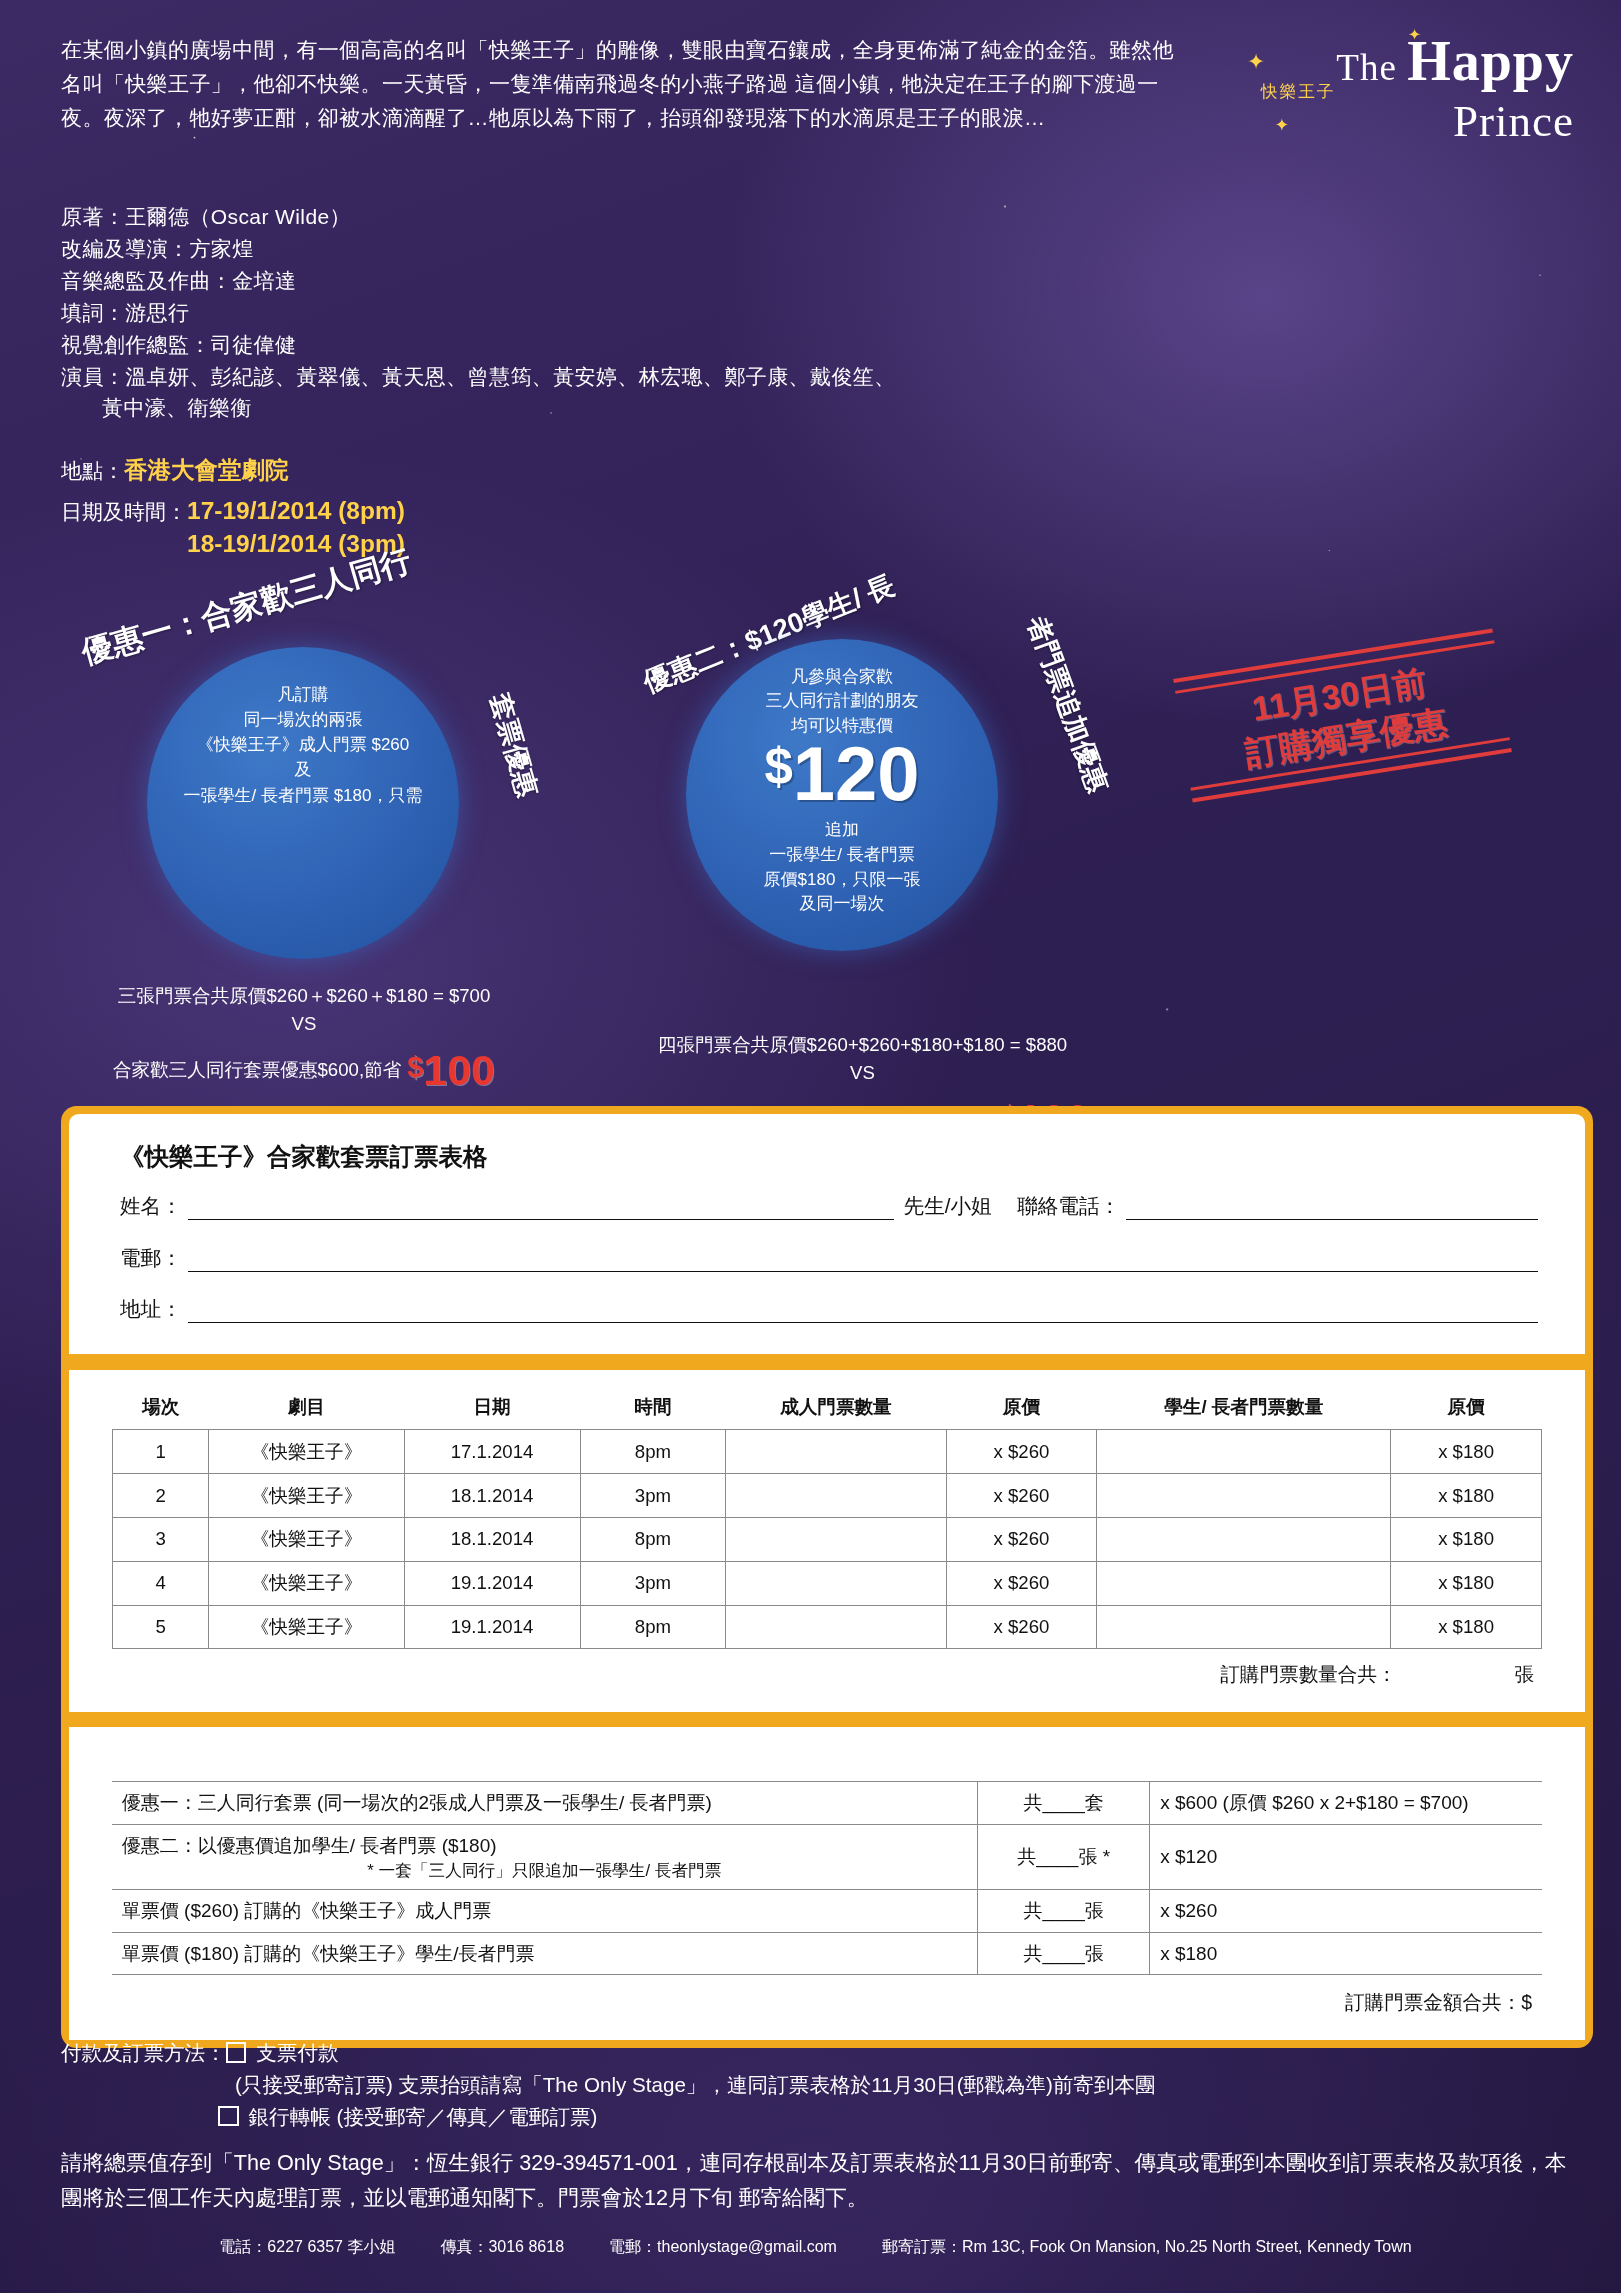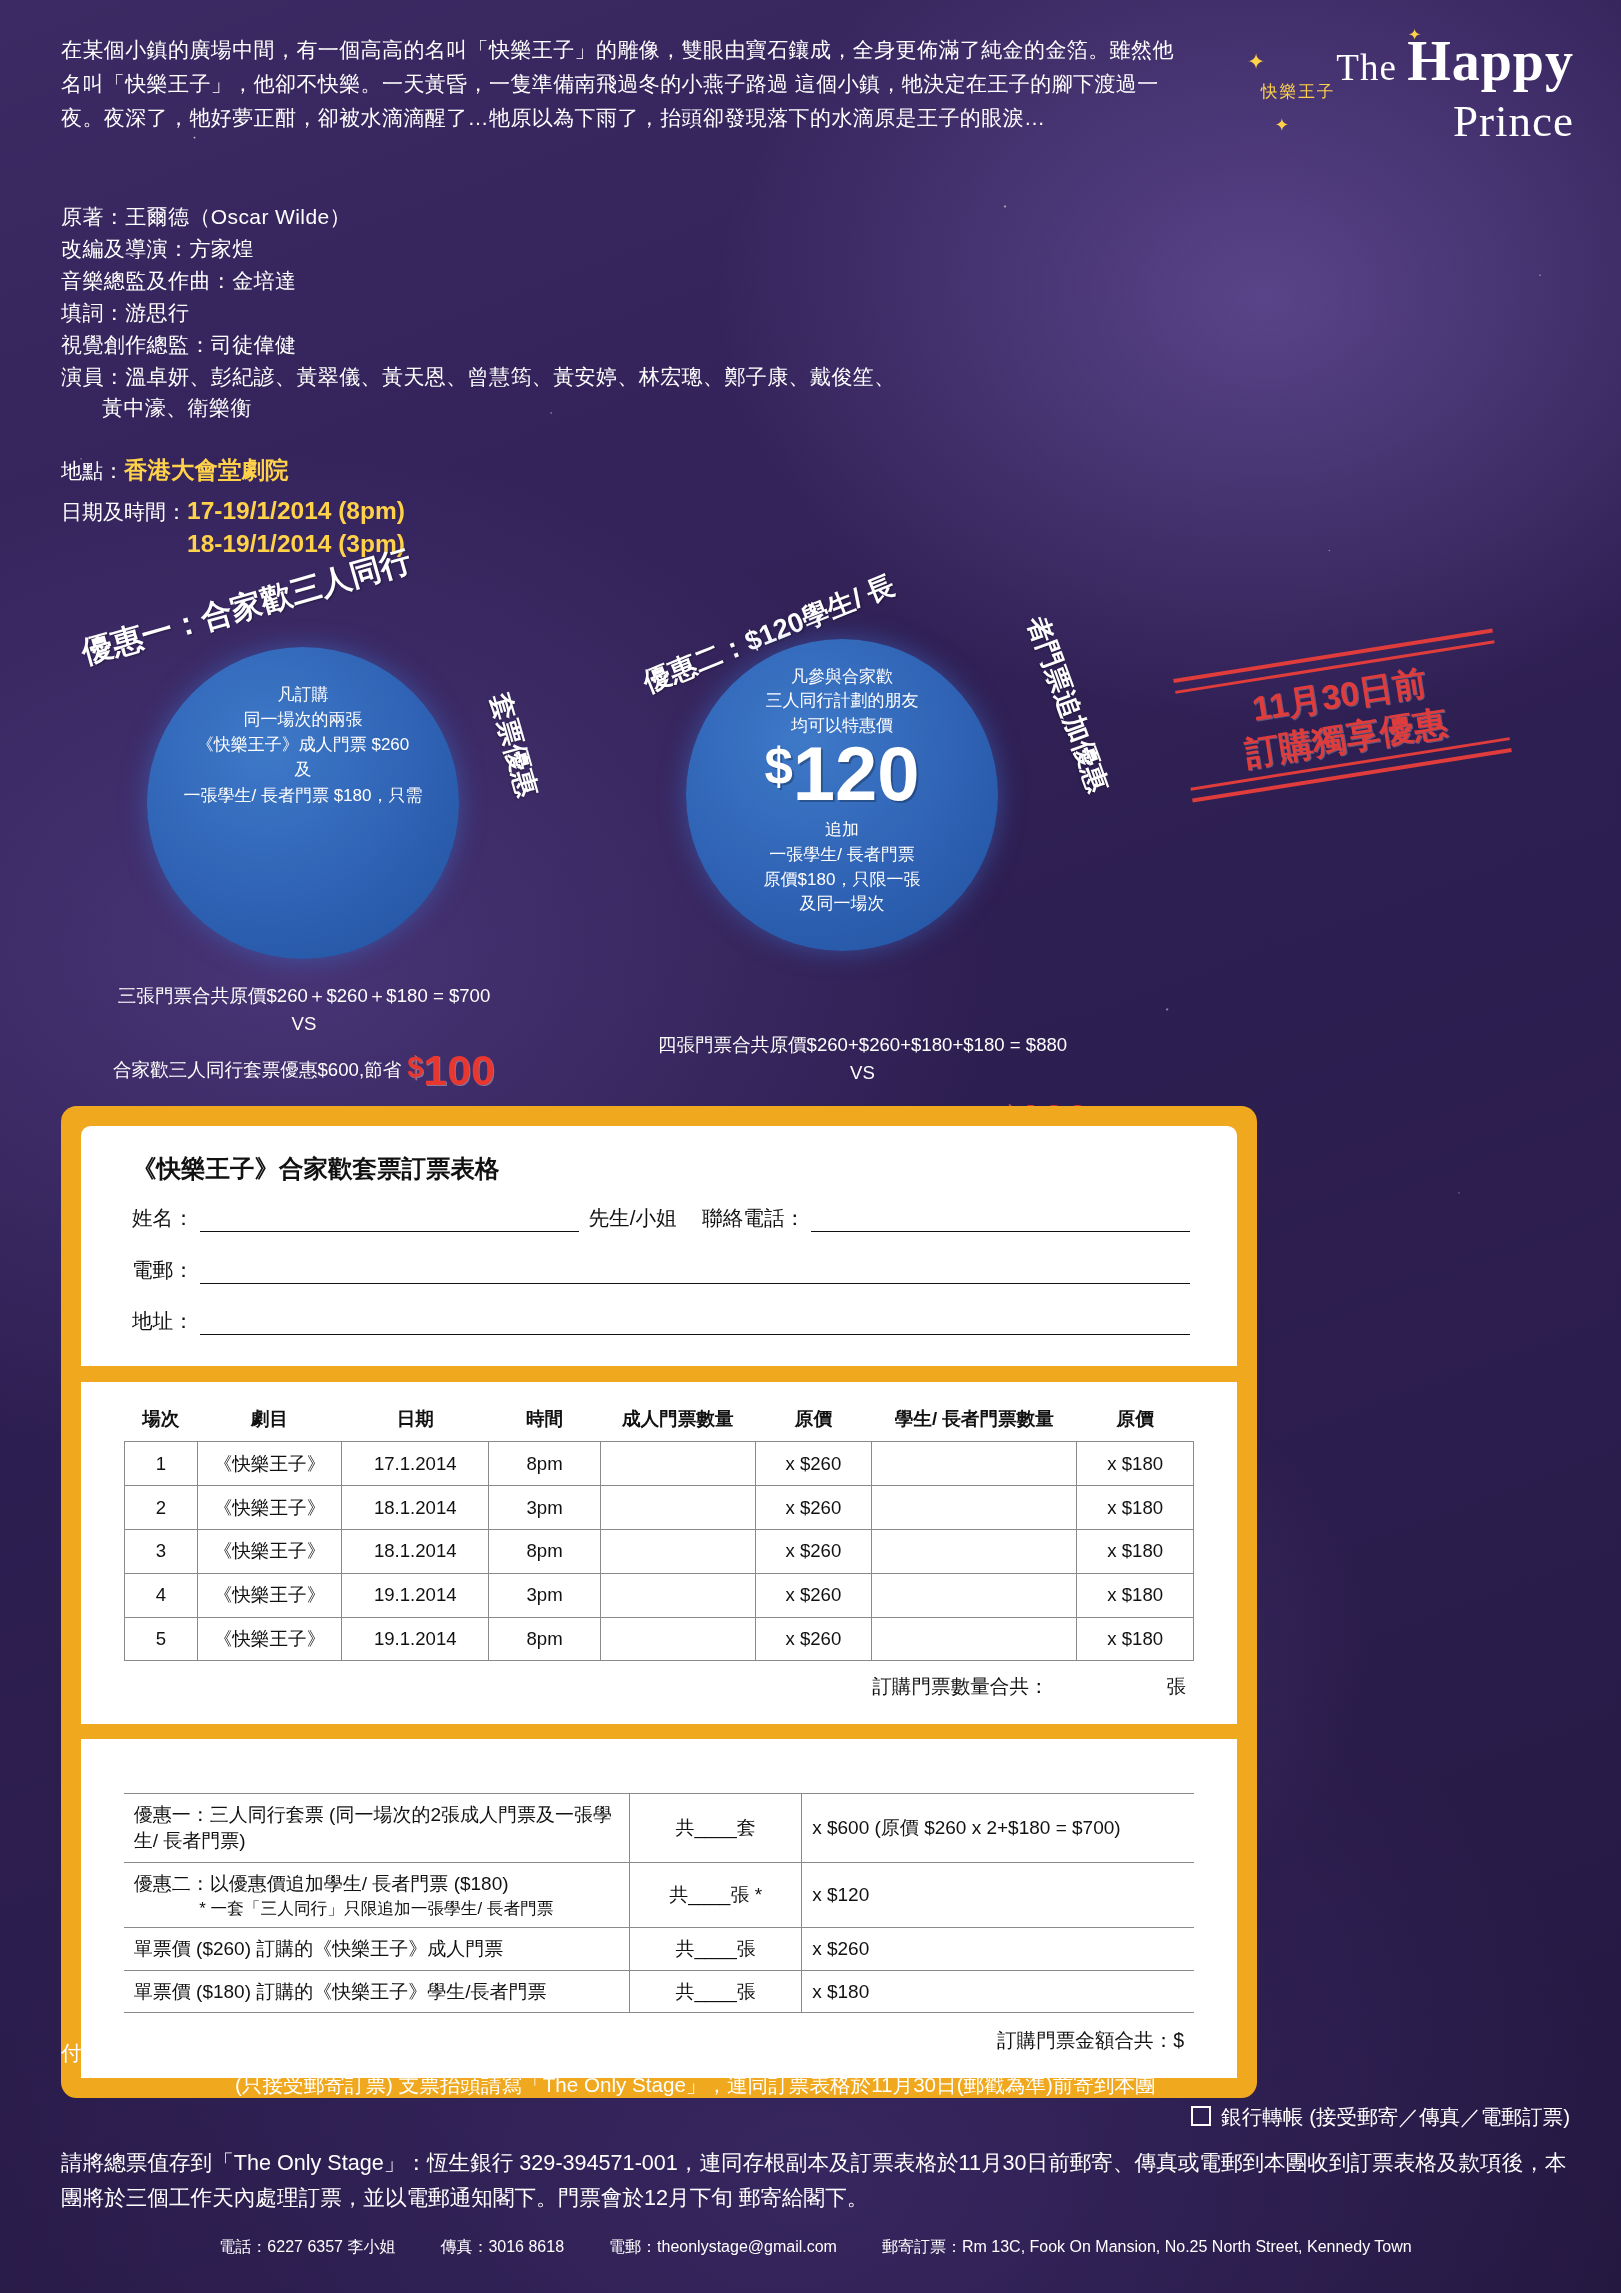--- a/index.html
+++ b/index.html
@@ -114,24 +114,24 @@
   #cmp-1{left:69px;top:982px;width:470px;}
   #cmp-2{left:588px;top:1031px;width:549px;}
   .save{
     color:#e8372f;font-weight:bold;font-size:43px;vertical-align:-8.8px;margin-left:5.9px;
     text-shadow:1px 1px 0 rgba(255,255,255,.35);
   }
   .save .cur{font-size:29px;vertical-align:7.8px;}
 
   
   .form-wrap{
-    position:absolute;left:61px;top:1106px;width:1196px;
+    position:absolute;left:61px;top:1106px;width:1532px;
     background:#f0a81e;
     border-radius:15.7px;
-    padding:20px;
+    padding:8px;
     box-sizing:border-box;
   }
   .form-inner{background:#fff;border-radius:9.8px;padding:0;}
   .form-title{font-size:24.5px;font-weight:bold;color:#111;padding:25.5px 0 13.7px 51px;}
   .fields{padding:5.9px 47px 25.5px 51px;}
   .frow{display:flex;align-items:flex-end;margin-bottom:23.5px;font-size:20.6px;color:#111;}
   .flabel{white-space:nowrap;margin-right:5.9px;}
   .fline{flex:1;border-bottom:1.5px solid #111;height:25.5px;}
   .fsuffix{white-space:nowrap;margin:0 25.5px 0 9.8px;}
 
@@ -395,21 +395,21 @@
     </div>
   </div>
 
   <div class="payment">
     <div class="pay-row">
       <span>付款及訂票方法：</span>
       <span class="chk"></span>
       <span>支票付款</span>
     </div>
     <div class="pay-ind">(只接受郵寄訂票) 支票抬頭請寫「The Only Stage」，連同訂票表格於11月30日(郵戳為準)前寄到本團</div>
-    <div class="pay-row pay-ind" style="padding-left:157px;justify-content:flex-end;">
+    <div class="pay-row pay-ind" style="padding-left:157px;">
       <span class="chk"></span>
       <span>銀行轉帳 (接受郵寄／傳真／電郵訂票)</span>
     </div>
     <div class="note">請將總票值存到「The Only Stage」：恆生銀行 329-394571-001，連同存根副本及訂票表格於11月30日前郵寄、傳真或電郵到本團收到訂票表格及款項後，本團將於三個工作天內處理訂票，並以電郵通知閣下。門票會於12月下旬 郵寄給閣下。</div>
   </div>
 
   <div class="contacts">
     <span class="cell">
       <span>電話：</span><span>6227 6357 李小姐</span>
     </span>

